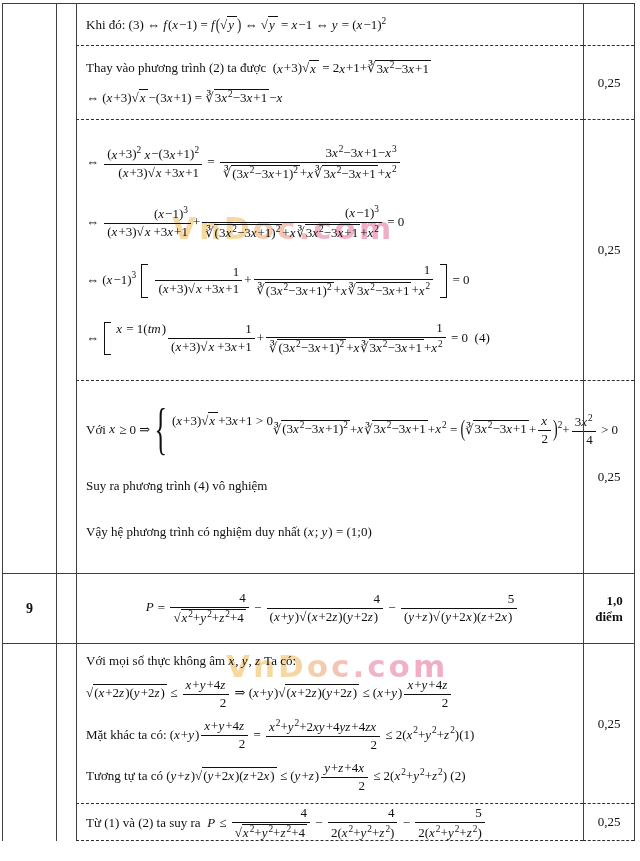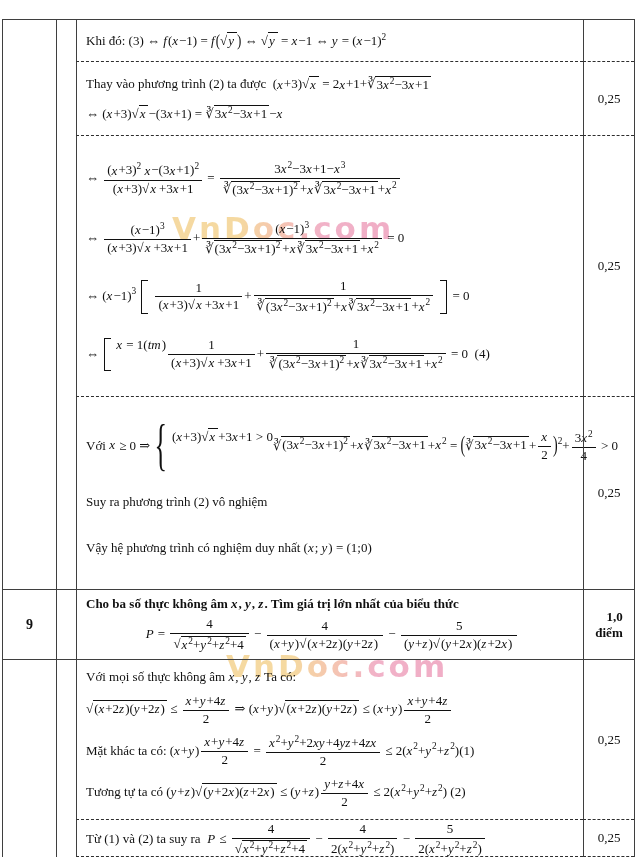--- a/index.html
+++ b/index.html
@@ -8,21 +8,21 @@
 
   
   .wm{position:absolute;z-index:0;font-family:"DejaVu Sans",sans-serif;font-weight:700;
     font-size:31px;letter-spacing:3px;line-height:1;
     background:linear-gradient(90deg,#f5d79c 0%,#f5d79c 30%,#f5c3ad 48%,#f1aec6 68%,#f0a9c3 100%);
     -webkit-background-clip:text;background-clip:text;color:transparent;opacity:.95;user-select:none;}
   #wm1{left:172px;top:213px;}
   #wm2{left:226px;top:651px;}
 
   
-  .tbl{position:absolute;left:2px;top:19px;width:631px;z-index:1;
+  .tbl{position:absolute;left:2px;top:3px;width:631px;z-index:1;
     border:1px solid var(--line);border-bottom:0;background:transparent;}
   .row{display:flex;}
   .c{box-sizing:border-box;}
   .c1{width:53px;display:flex;align-items:center;justify-content:center;}
   .c2{width:20px;border-left:1px solid var(--line);}
   .c3{width:507px;border-left:1px solid var(--line);padding:2px 4px 2px 9px;
     display:flex;flex-direction:column;justify-content:space-evenly;align-items:flex-start;
     font-size:13px;line-height:1.3;}
   .c4{flex:1;border-left:1px solid var(--line);display:flex;align-items:center;
     justify-content:center;text-align:right;font-size:13px;}
@@ -31,21 +31,21 @@
   .row.solidt{border-top:1px solid var(--line);}
   .hr1{height:41px}.hr2{height:74px}.hr3{height:261px}.hr4{height:193px}
   .hr5{height:69px}.hr6{height:159px}.hr7{height:38px}
   .qn{font-weight:bold;font-size:14px;}
 
   
   .ml{white-space:nowrap;}
   .ml.ctr{align-self:center;}
   i{font-style:italic;padding-right:1px;}
   sup{font-size:.72em;}
-  .fr{display:inline-flex;flex-direction:column;text-align:center;vertical-align:middle;
+  .fr{display:inline-flex;flex-direction:column;text-align:right;vertical-align:middle;
     margin:0 2px;line-height:1.15;}
   .fr>.n{display:block;padding:0 3px 1px;border-bottom:1px solid var(--ink);}
   .fr>.d{display:block;padding:1px 3px 0;}
   .sr{white-space:nowrap;}
   .ov{border-top:1px solid var(--ink);padding:0 2px 0 1px;}
   .grp{display:inline-flex;align-items:center;vertical-align:middle;}
   .bl{align-self:stretch;width:6px;border:1px solid var(--ink);border-right:0;margin:1px 5px 1px 2px;}
   .br{align-self:stretch;width:6px;border:1px solid var(--ink);border-left:0;margin:1px 2px 1px 5px;}
   .stk{display:inline-flex;flex-direction:row;align-items:flex-start;row-gap:8px;}
   .brace{display:inline-block;font-size:26px;transform:scaleY(2.2);line-height:1;margin:0 5px 0 1px;}
@@ -135,31 +135,30 @@
               <span>(<i>x</i>+3)<span class="sr">√<span class="ov"><i>x</i></span></span>+3<i>x</i>+1 &gt; 0</span>
               <span><span class="sr">∛<span class="ov">(3<i>x</i><sup>2</sup>−3<i>x</i>+1)<sup>2</sup></span></span>+<i>x</i><span class="sr">∛<span class="ov">3<i>x</i><sup>2</sup>−3<i>x</i>+1</span></span>+<i>x</i><sup>2</sup> = <span class="bp">(</span><span class="sr">∛<span class="ov">3<i>x</i><sup>2</sup>−3<i>x</i>+1</span></span>+<span class="fr">
                   <span class="n"><i>x</i></span>
                   <span class="d">2</span>
                 </span><span class="bp">)</span><sup>2</sup>+<span class="fr">
                   <span class="n">3<i>x</i><sup>2</sup></span>
                   <span class="d">4</span>
                 </span> &gt; 0</span>
             </span>
           </span></div>
-        <div class="ml">Suy ra phương trình (2) vô nghiệm</div>
+        <div class="ml">Suy ra phương trình (4) vô nghiệm</div>
         <div class="ml">Vậy hệ phương trình có nghiệm duy nhất (<i>x</i>; <i>y</i>) = (1;0)</div>
       </div>
     <div class="c c4">0,25</div>
   </div>
 
   <div class="row hr5 solidt">
     <div class="c c1 qn">9</div>
     <div class="c c2"></div>
     <div class="c c3">
-        <div class="ml"><b>Cho ba số thực không âm <i>x</i>, <i>y</i>, <i>z</i>. Tìm giá trị lớn nhất của biểu thức</b></div>
         <div class="ml ctr"><i>P</i> = <span class="fr">
             <span class="n">4</span>
             <span class="d"><span class="sr">√<span class="ov"><i>x</i><sup>2</sup>+<i>y</i><sup>2</sup>+<i>z</i><sup>2</sup>+4</span></span></span>
           </span> − <span class="fr">
             <span class="n">4</span>
             <span class="d">(<i>x</i>+<i>y</i>)<span class="sr">√<span class="ov">(<i>x</i>+2<i>z</i>)(<i>y</i>+2<i>z</i>)</span></span></span>
           </span> − <span class="fr">
             <span class="n">5</span>
             <span class="d">(<i>y</i>+<i>z</i>)<span class="sr">√<span class="ov">(<i>y</i>+2<i>x</i>)(<i>z</i>+2<i>x</i>)</span></span></span>
           </span></div>

